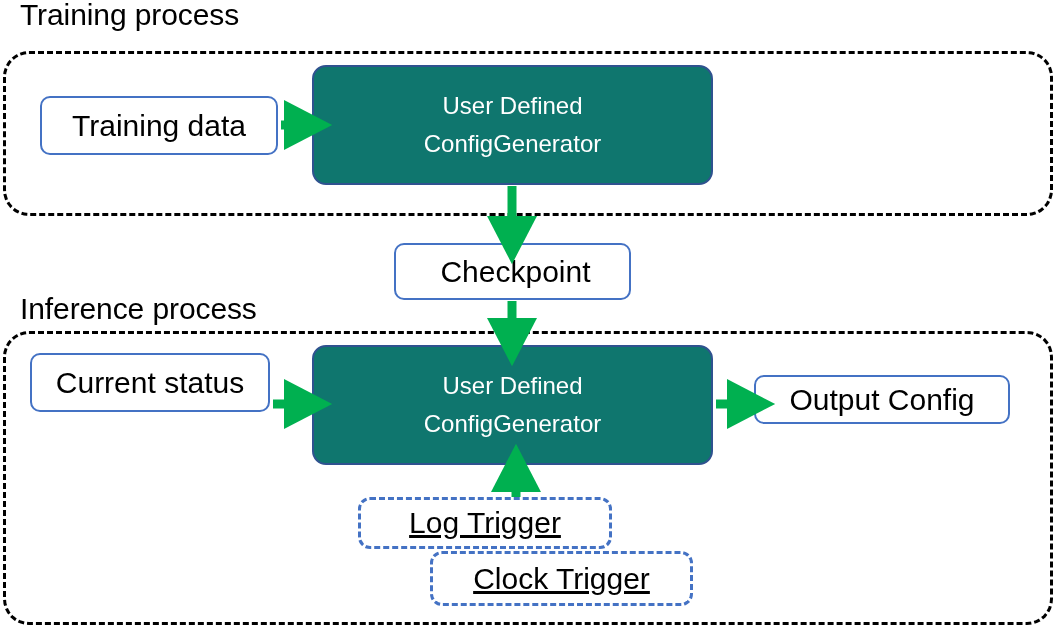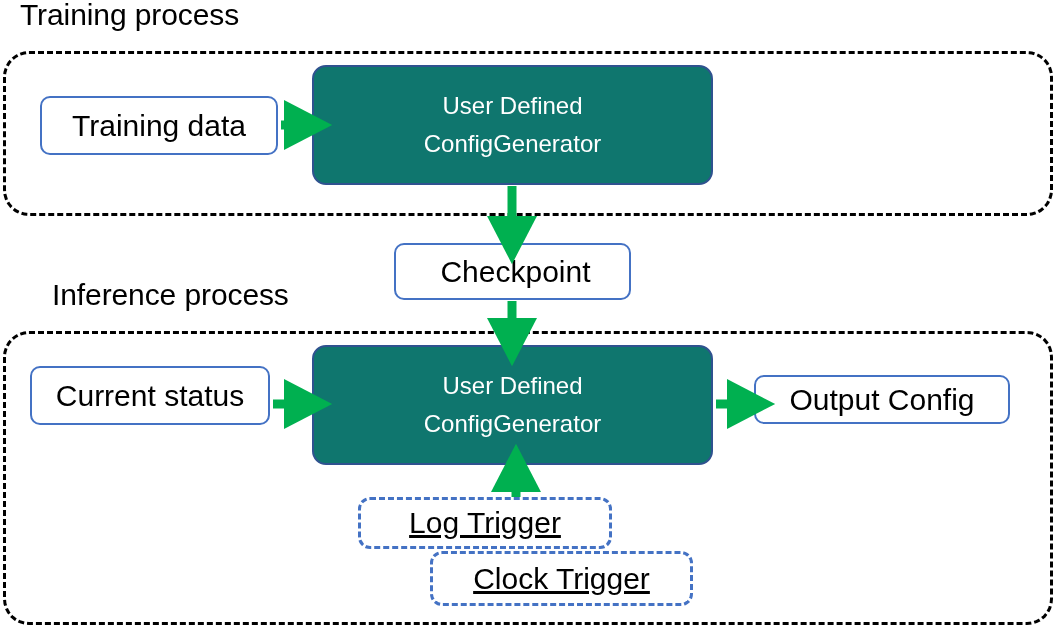--- a/index.html
+++ b/index.html
@@ -117,25 +117,25 @@
 
   <div class="node-filled" style="left:312px; top:65px; width:401px; height:120px;">
     <span class="line">User Defined</span>
     <span class="line">ConfigGenerator</span>
   </div>
 
   <div class="node-plain" style="left:394px; top:243px; width:237px; height:57px;padding-left:6px;">
     <span>Checkpoint</span>
   </div>
 
-  <div class="section-caption" style="left:20px; top:278px;margin-left:32px;">Inference process</div>
+  <div class="section-caption" style="left:20px; top:292px;">Inference process</div>
 
   <div class="section-box" style="left:3px; top:331px; width:1050px; height:294px;"></div>
 
-  <div class="node-plain" style="left:30px; top:366px; width:240px; height:59px;align-items:center;">
+  <div class="node-plain" style="left:30px; top:353px; width:240px; height:59px;align-items:center;">
     <span>Current status</span>
   </div>
 
   <div class="node-filled" style="left:312px; top:345px; width:401px; height:120px;">
     <span class="line">User Defined</span>
     <span class="line">ConfigGenerator</span>
   </div>
 
   <div class="node-plain" style="left:754px; top:375px; width:256px; height:49px;">
     <span>Output Config</span>

